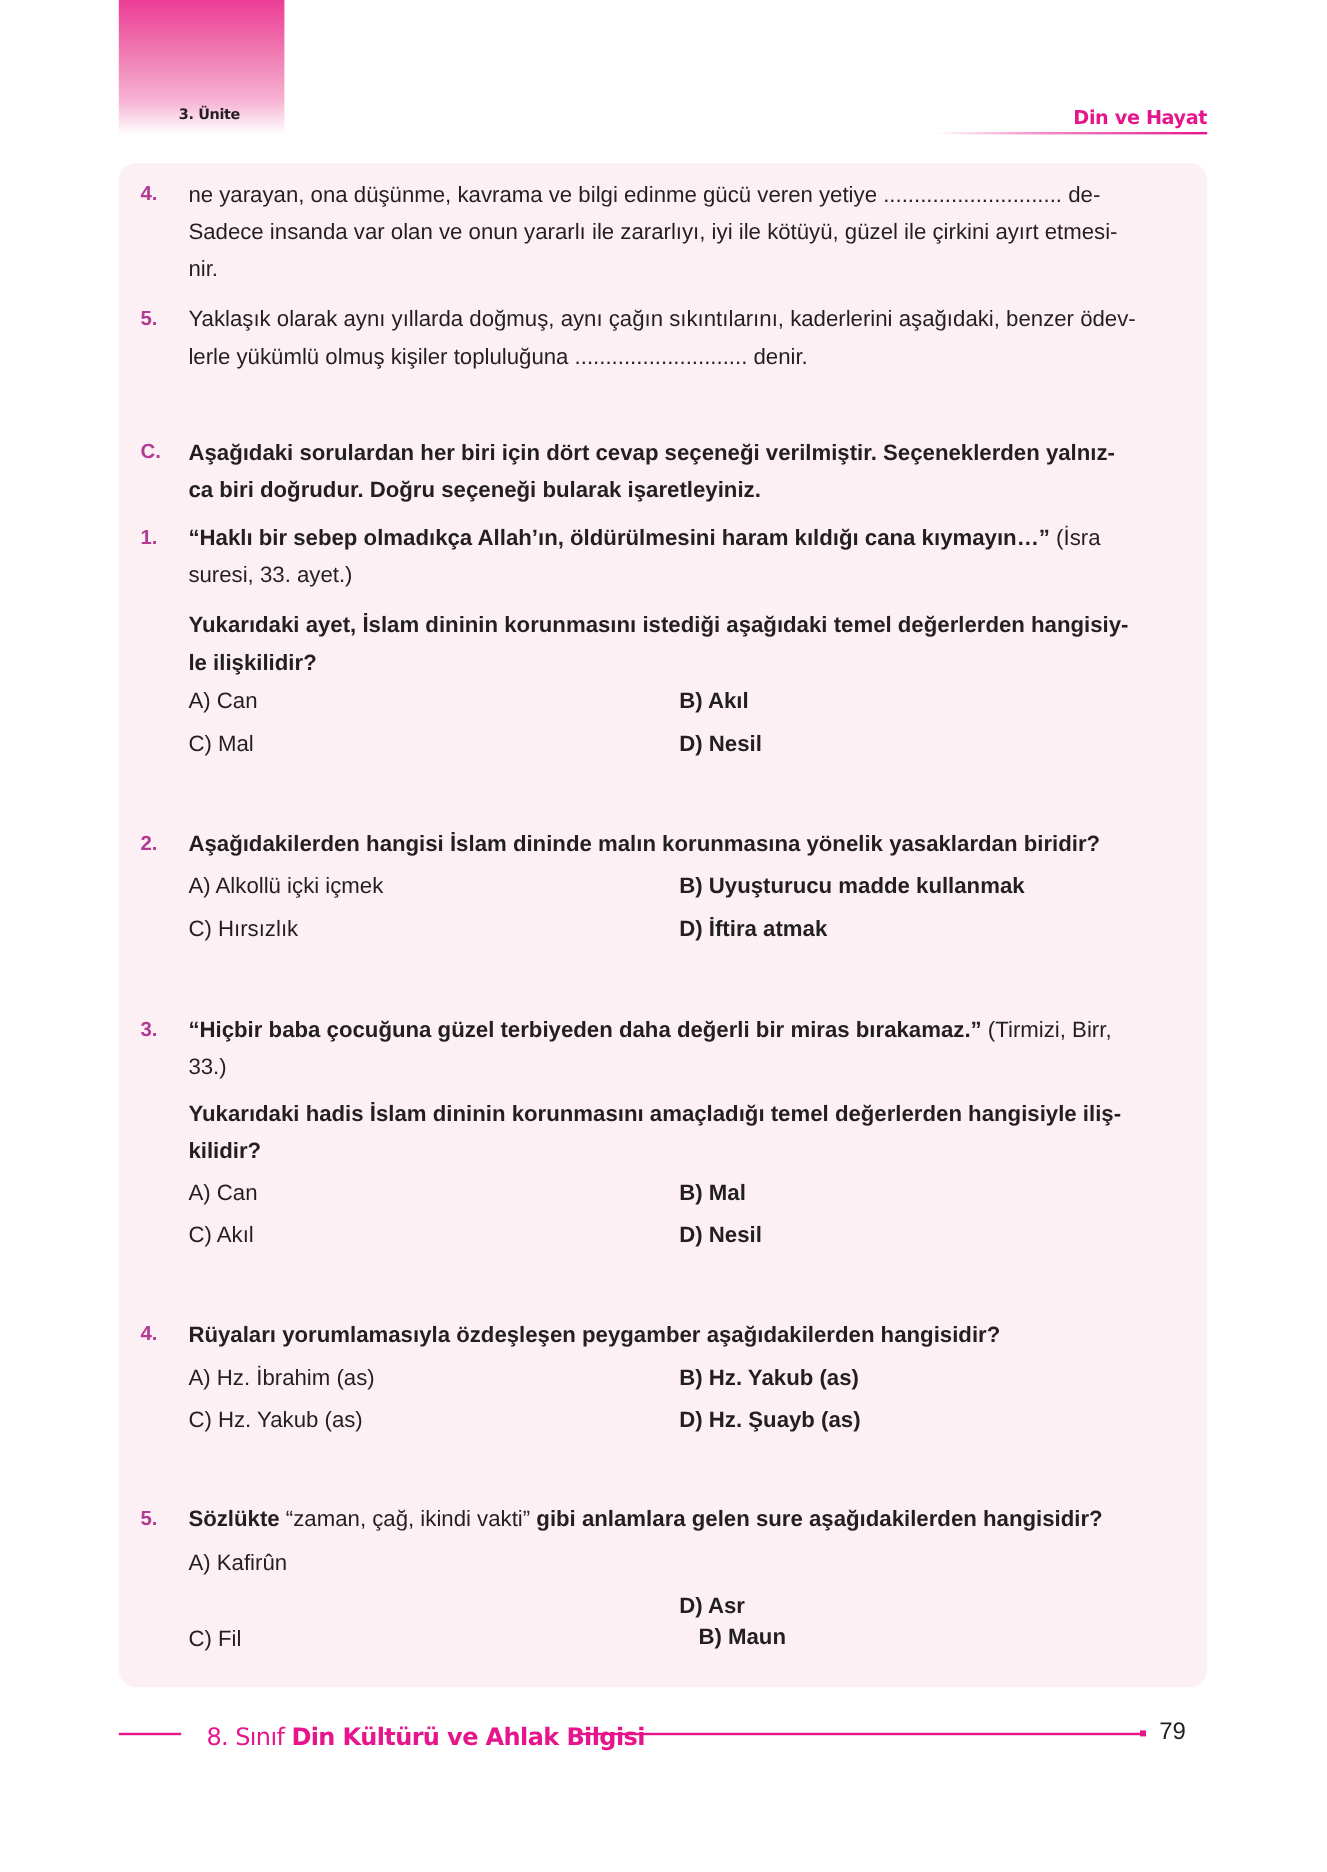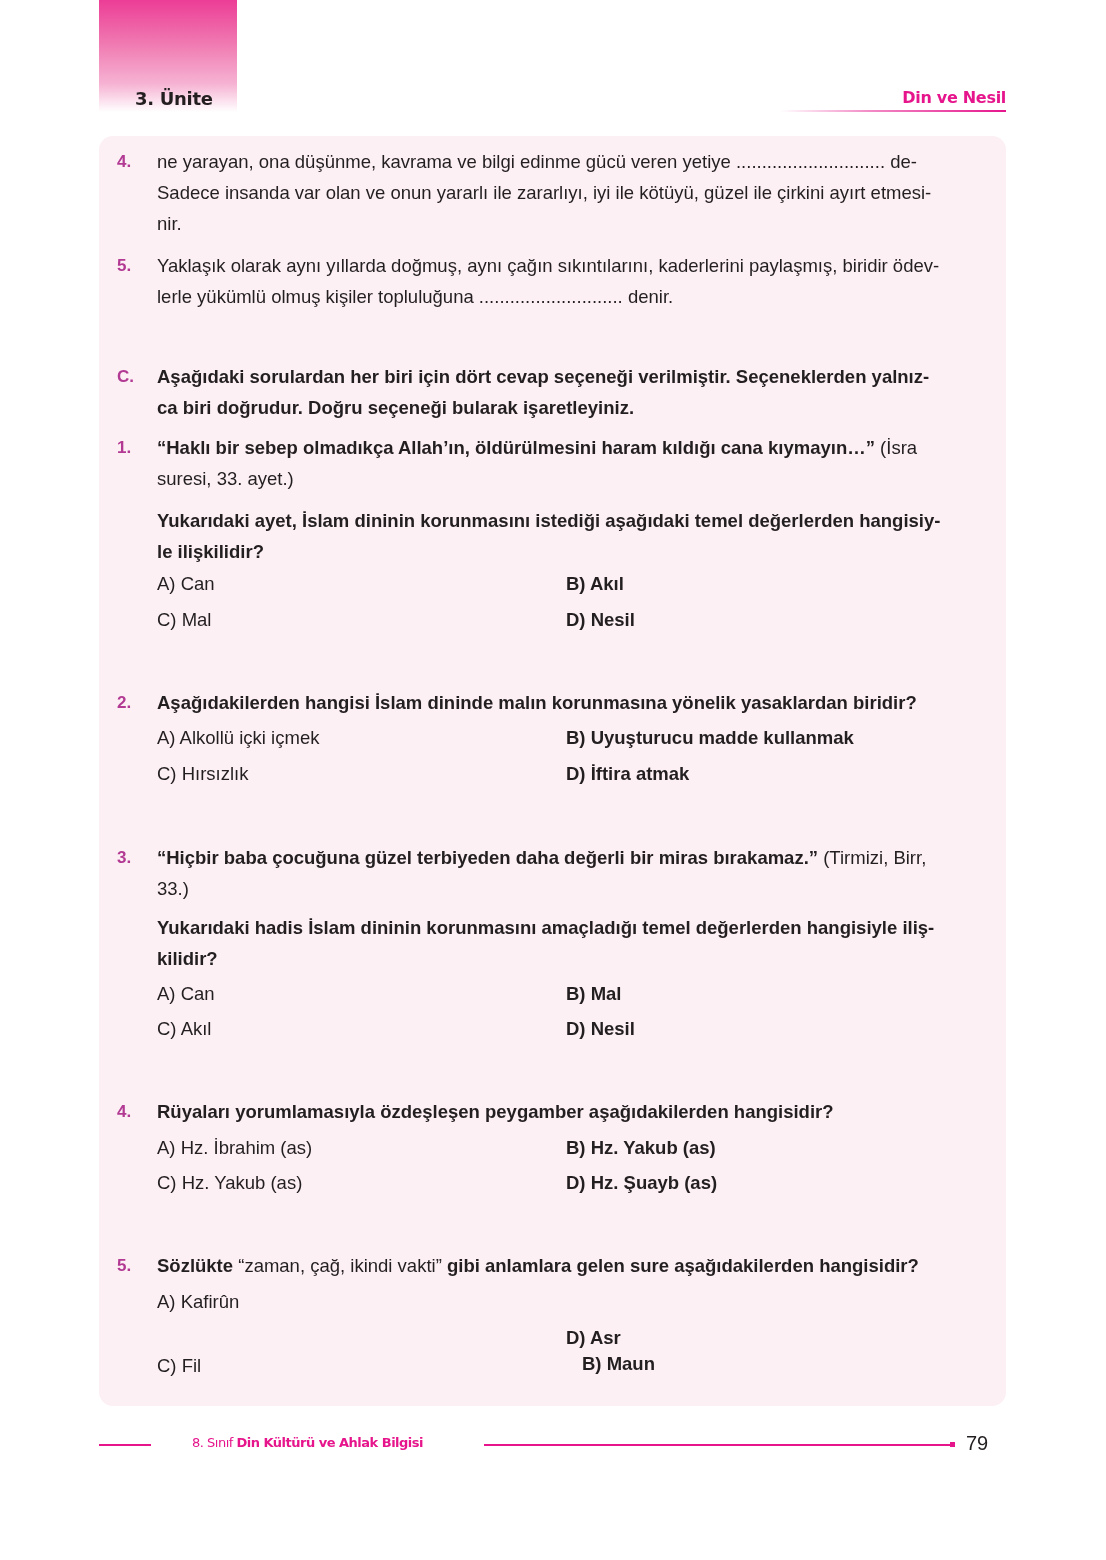--- a/index.html
+++ b/index.html
@@ -5,21 +5,21 @@
   html, body { margin:0; padding:0; }
   body {
     width:1106px; height:1560px; background:#ffffff; position:relative; overflow:hidden;
     font-family: "Liberation Sans", sans-serif; color:#231f20;
   }
   .unit-tab {
     position:absolute; left:99px; top:0; width:138px; height:112px;
     background: linear-gradient(to bottom, #ec3d96 0%, #f07bb2 40%, #f6b3d3 75%, #ffffff 100%);
   }
   .unit-label {
-    position:absolute; left:135px; top:88px; font-size:18px; font-weight:bold; color:#231f20;
+    position:absolute; left:149px; top:88px; font-size:12px; font-weight:bold; color:#231f20;
     font-family: "DejaVu Sans", sans-serif; letter-spacing:-0.3px;
   }
   .section-title {
     position:absolute; right:100px; top:88px; font-size:16px; font-weight:bold; color:#e6158c;
     font-family: "DejaVu Sans", sans-serif; letter-spacing:-0.3px;
   }
   .section-line {
     position:absolute; left:780px; top:110px; width:226px; height:2px;
     background: linear-gradient(to right, rgba(230,21,140,0) 0%, rgba(230,21,140,0.5) 40%, #e6158c 100%);
   }
@@ -32,48 +32,48 @@
   }
   .txt {
     position:absolute; left:157px; width:834px; font-size:18.5px; line-height:31px; color:#231f20;
     text-align:justify;
   }
   .b { font-weight:bold; }
   .opt { position:absolute; font-size:18.5px; color:#231f20; }
   .optA { left:157px; }
   .optB { left:566px;font-weight:bold; }
   .footer-left-line { position:absolute; left:99px; top:1444px; width:52px; height:1.5px; background:#e6158c; }
-  .footer-text { position:absolute; left:172px; top:1435px; font-size:13px; color:#e6158c; font-family:"DejaVu Sans", sans-serif; letter-spacing:-0.5px;margin-left:20px; }
+  .footer-text { position:absolute; left:172px; top:1435px; font-size:20px; color:#e6158c; font-family:"DejaVu Sans", sans-serif; letter-spacing:-0.5px; }
   .footer-line { position:absolute; left:484px; top:1444px; width:466px; height:1.5px; background:#e6158c; }
   .footer-dot { position:absolute; left:950px; top:1442px; width:5px; height:5px; background:#e6158c; }
   .page-num { position:absolute; left:966px; top:1432px; font-size:20px; color:#231f20; }
 </style>
 </head>
 <body>
 
 <div class="unit-tab"></div>
 <div class="unit-label">3. Ünite</div>
-<div class="section-title">Din ve Nesil</div>
+<div class="section-title">Din ve Hayat</div>
 <div class="section-line"></div>
 
 <div class="panel"></div>
 
 <div>
   <div class="num" style="top:152px;">4.</div>
   <div class="txt" style="top:146px;">
     <div>ne yarayan, ona düşünme, kavrama ve bilgi edinme gücü veren yetiye ............................. de-</div>
     <div>Sadece insanda var olan ve onun yararlı ile zararlıyı, iyi ile kötüyü, güzel ile çirkini ayırt etmesi-</div>
     <div>nir.</div>
   </div>
 </div>
 
 <div>
   <div class="num" style="top:256px;">5.</div>
   <div class="txt" style="top:250px;">
-    <div>Yaklaşık olarak aynı yıllarda doğmuş, aynı çağın sıkıntılarını, kaderlerini paylaşmış, biridir ödev-</div>
+    <div>Yaklaşık olarak aynı yıllarda doğmuş, aynı çağın sıkıntılarını, kaderlerini aşağıdaki, benzer ödev-</div>
     <div>lerle yükümlü olmuş kişiler topluluğuna ............................ denir.</div>
   </div>
 </div>
 
 <div>
   <div class="num" style="top:367px;">C.</div>
   <div class="txt b" style="top:361px;">
     <div>Aşağıdaki sorulardan her biri için dört cevap seçeneği verilmiştir. Seçeneklerden yalnız-</div>
     <div>ca biri doğrudur. Doğru seçeneği bularak işaretleyiniz.</div>
   </div>

